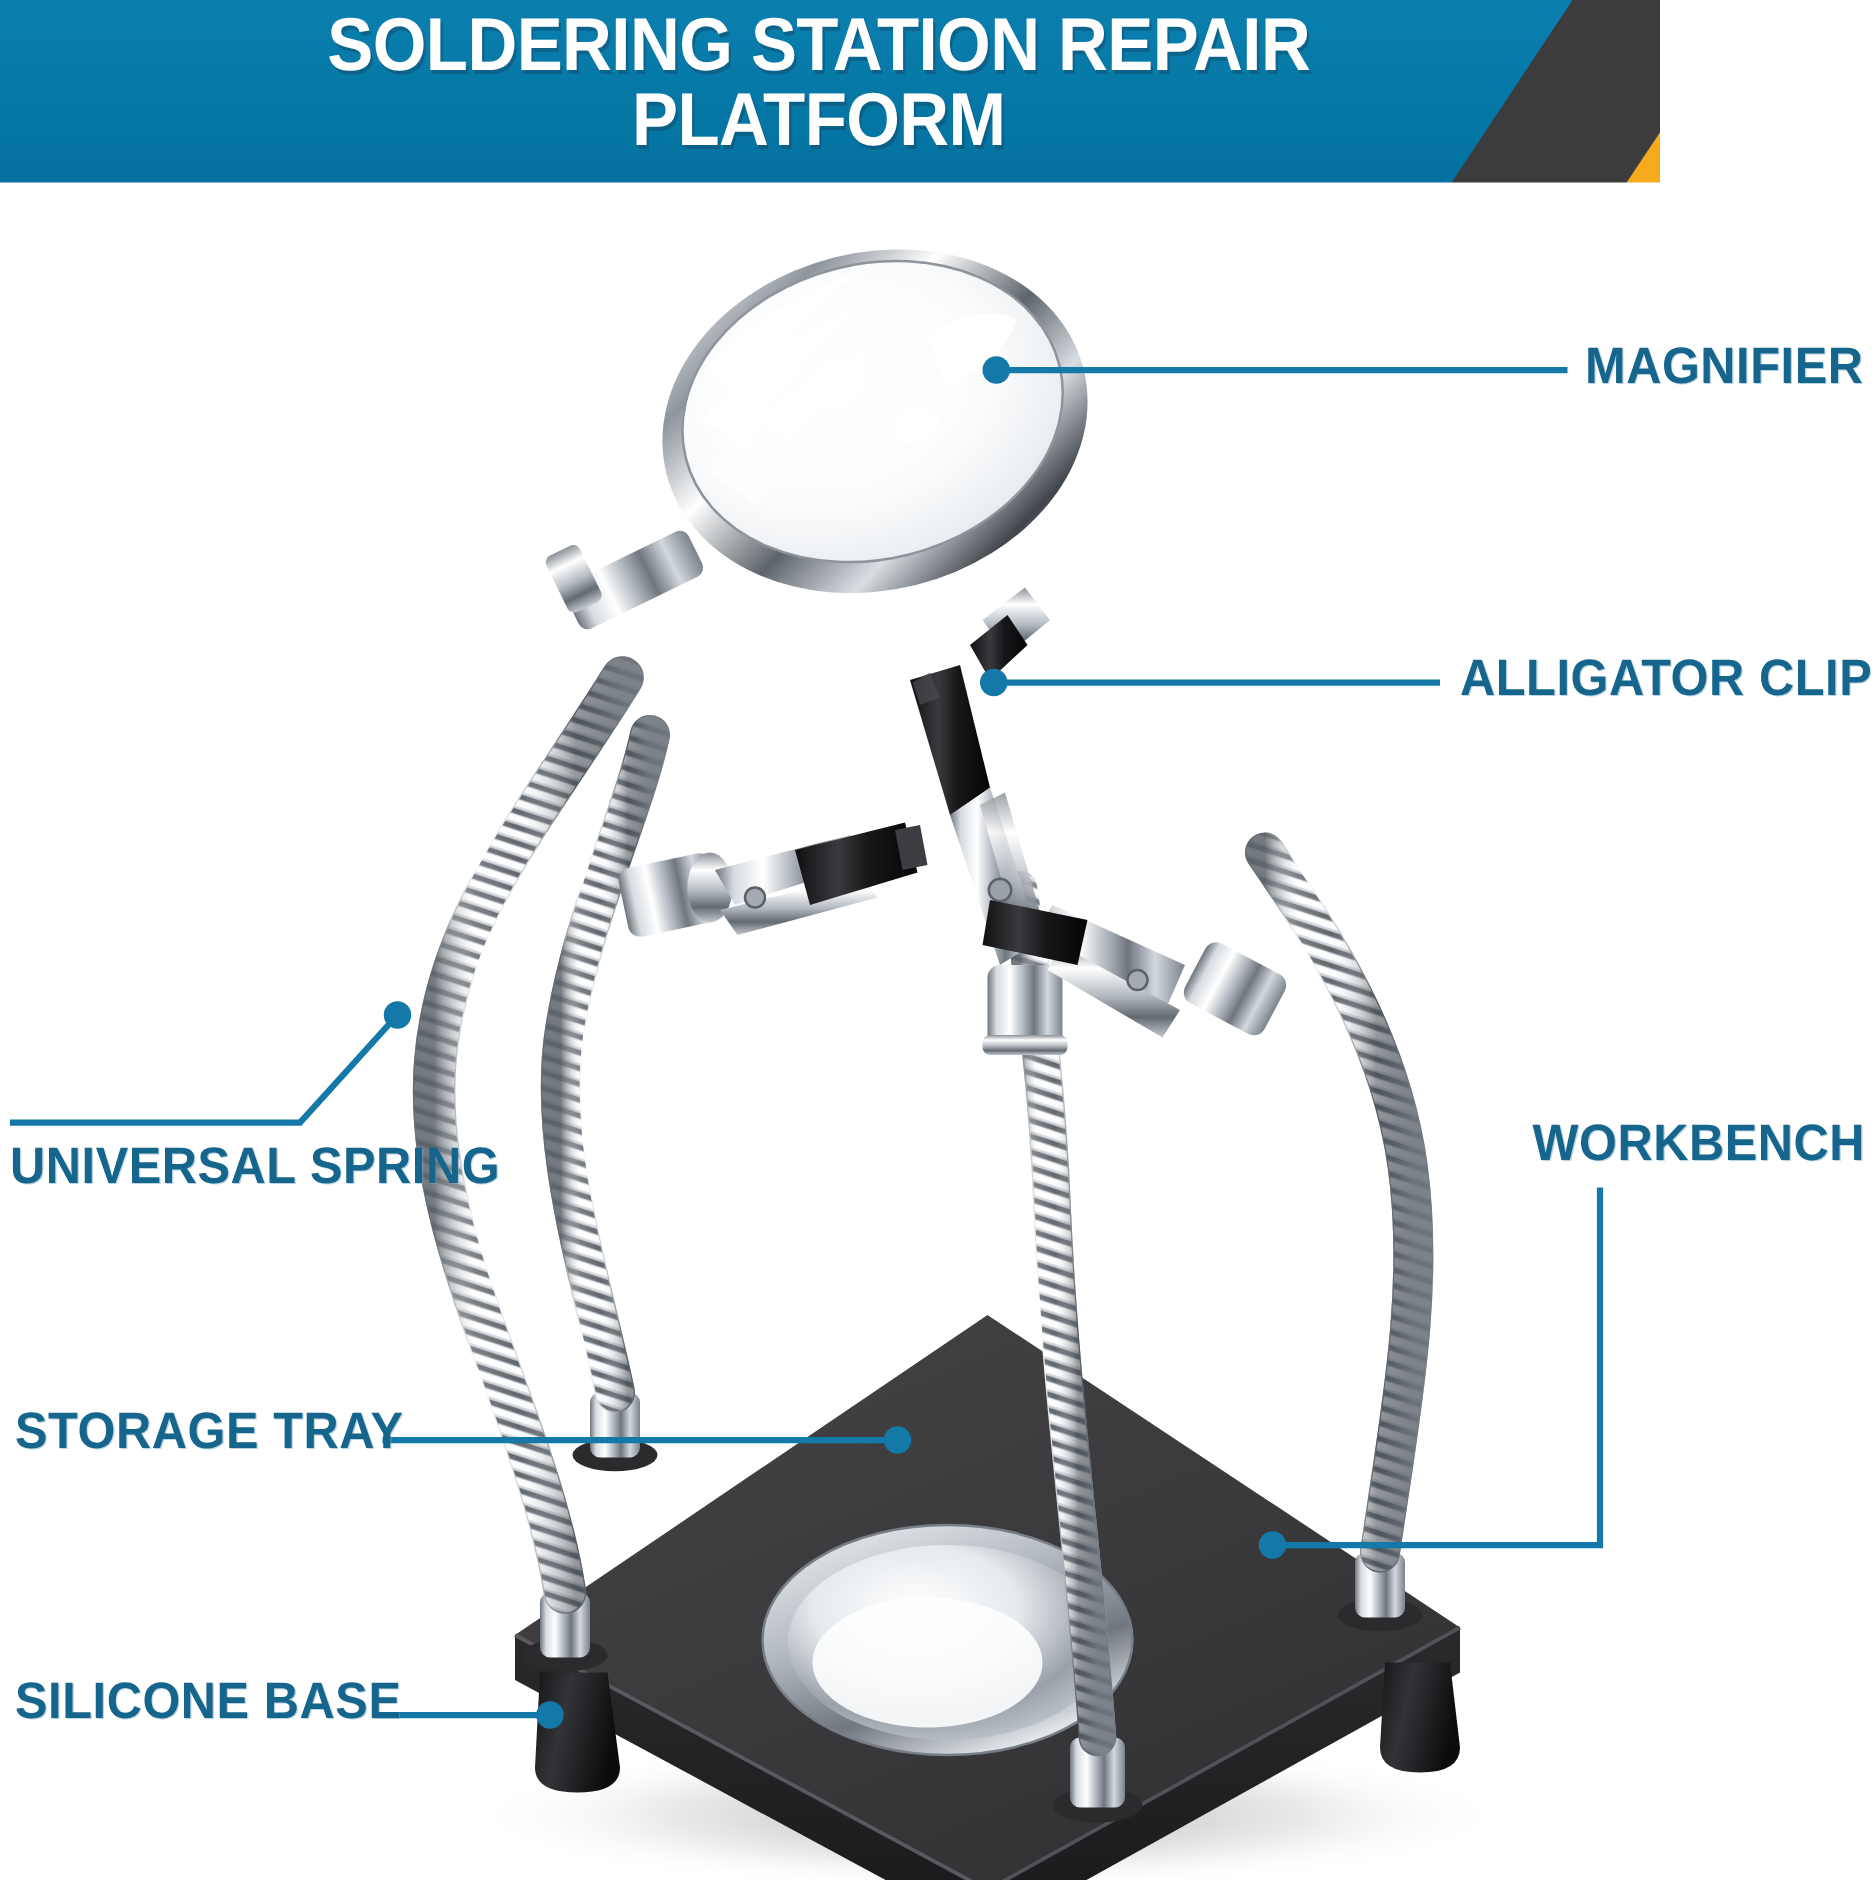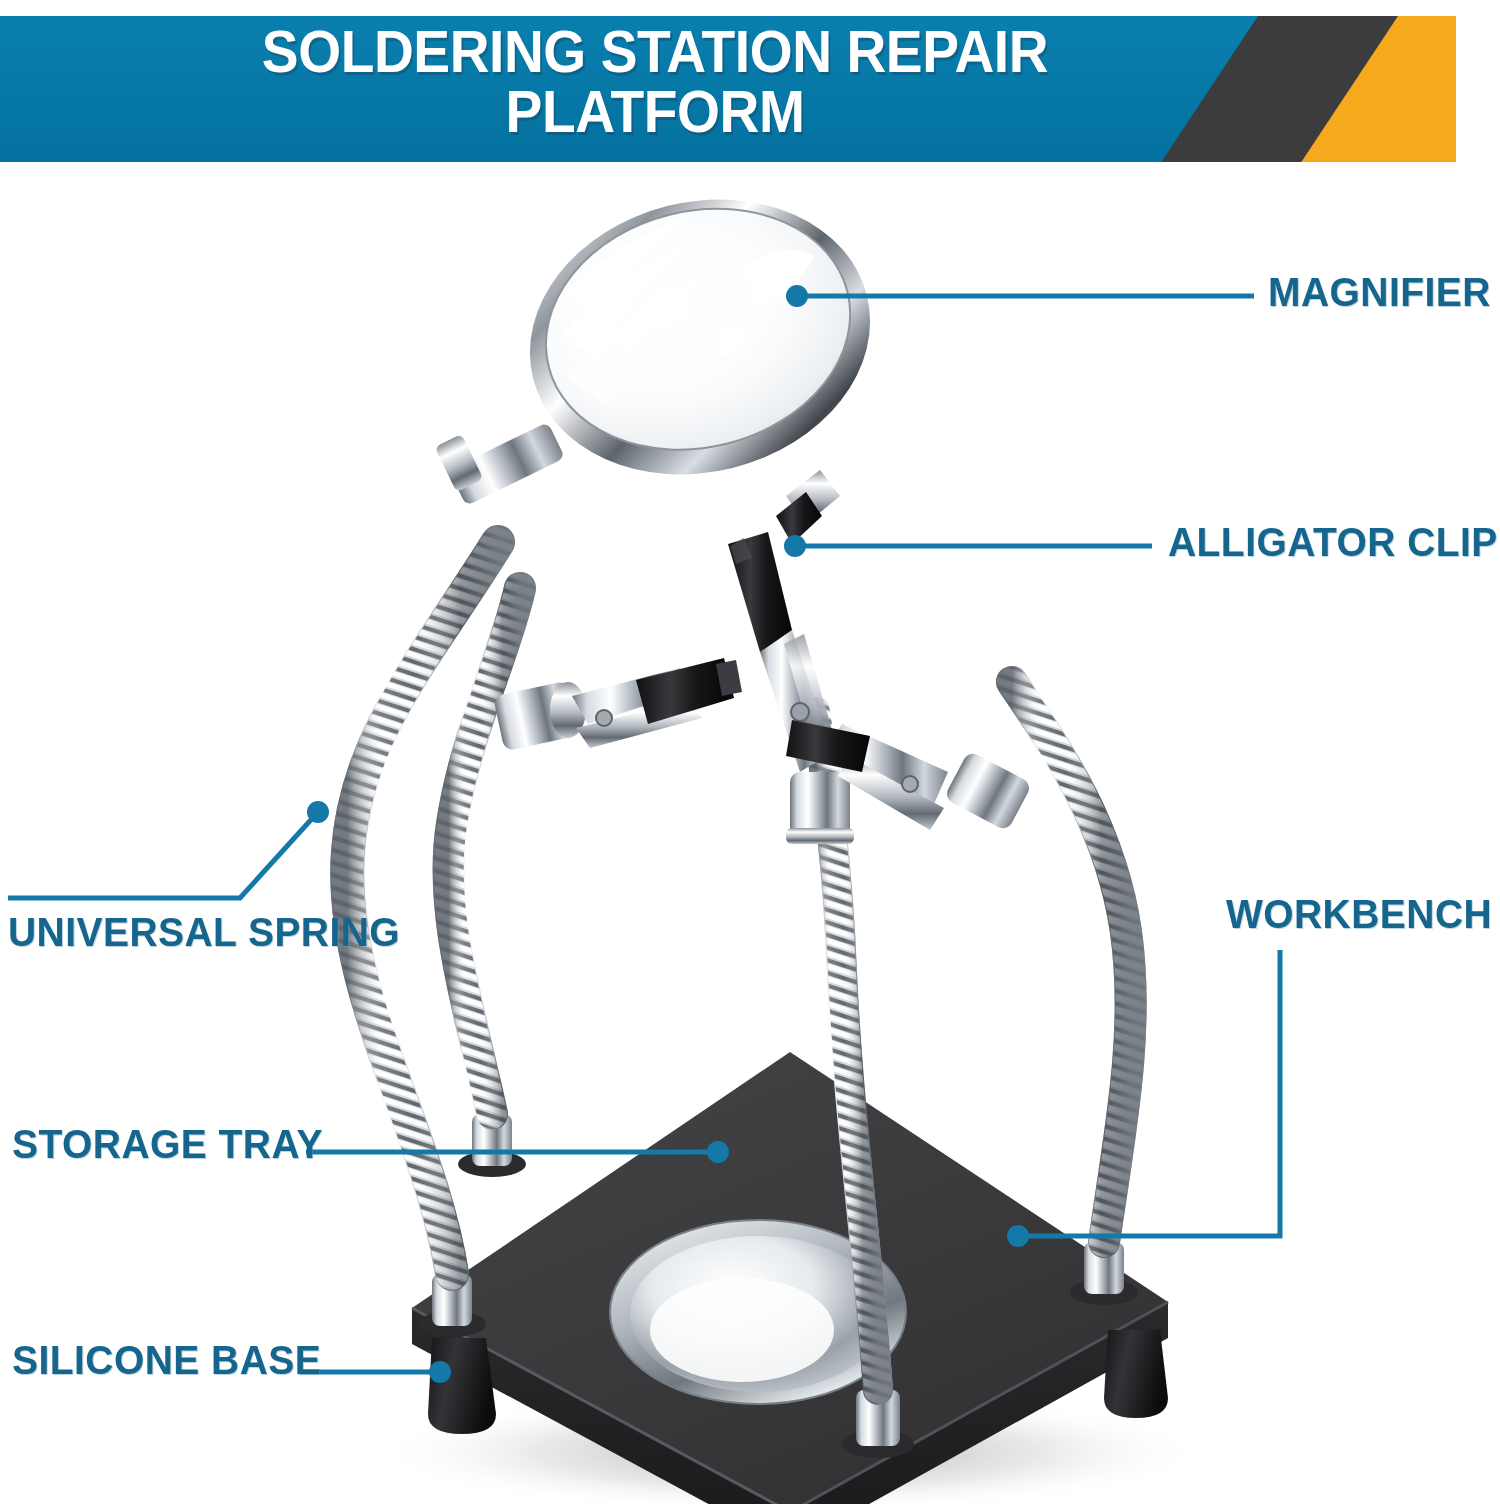--- a/index.html
+++ b/index.html
@@ -12,22 +12,22 @@
     height: 1504px;
     position: relative;
     overflow: hidden;
     font-family: "Liberation Sans", sans-serif;
   }
 
   
   #header-banner {
     position: absolute;
     left: 0;
-    top: 16px;
-    width: 1456px;
+    top: 0;
+    width: 1328px;
     height: 152px;
     overflow: hidden;
   }
   #header-banner .banner-svg {
     position: absolute;
     left: 0;
     top: 0;
   }
   #header-title {
     position: absolute;

